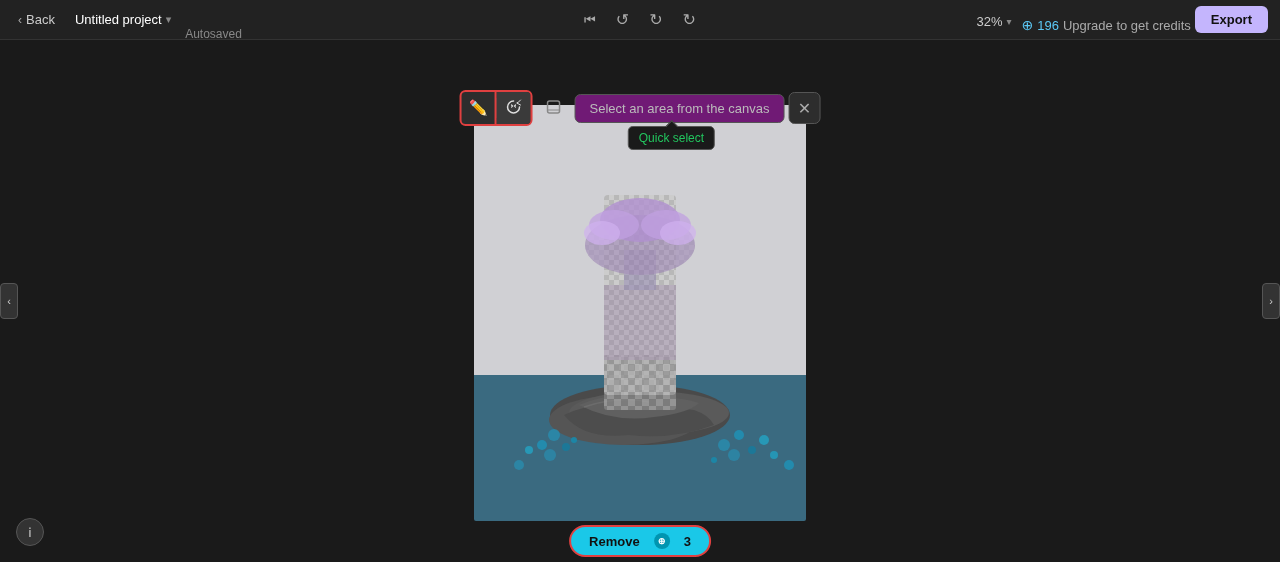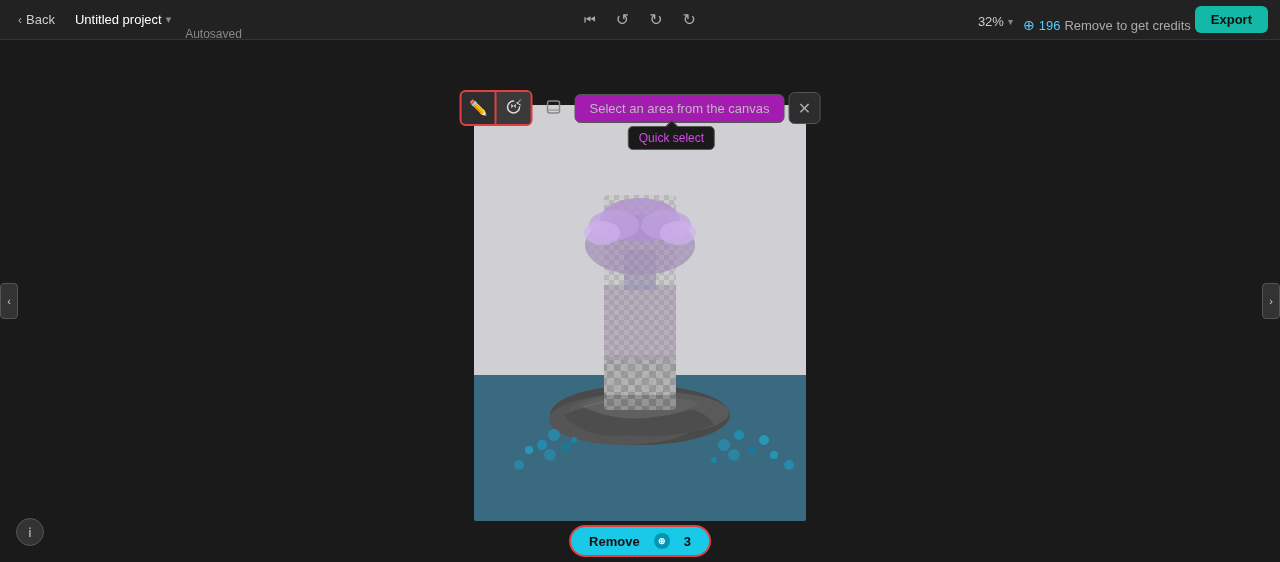--- a/index.html
+++ b/index.html
@@ -98,21 +98,21 @@
       color: #5bc8f5;
       font-size: 13px;
     }
     .upgrade-link {
       color: #aaa;
       font-size: 13px;
       cursor: pointer;
       text-decoration: none;
     }
     .export-btn {
-      background: #14b8a6;
+      background: #c4b5fd;
       color: #111;
       border: none;
       border-radius: 6px;
       padding: 6px 16px;
       font-size: 13px;
       font-weight: 600;
       cursor: pointer;
     }
 
     
@@ -210,21 +210,21 @@
     }
     .area-select-btn {
       background: none;
       border: none;
       color: #999;
       font-size: 12px;
       cursor: pointer;
       padding: 4px 8px;
     }
     .select-instruction {
-      background: #a21caf;
+      background: #701a75;
       border: 1px solid #555;
       border-radius: 6px;
       padding: 6px 14px;
       color: #bbb;
       font-size: 13px;
       margin-left: 4px;
     }
     .close-btn-toolbar {
       background: #2d2d2d;
       border: 1px solid #555;
@@ -243,21 +243,21 @@
     
     .tooltip {
       position: absolute;
       top: 86px;
       left: 50%;
       transform: translateX(-14%);
       background: #1a1a1a;
       border: 1px solid #555;
       border-radius: 5px;
       padding: 4px 10px;
-      color: #d946ef;
+      color: #22c55e;
       font-size: 12px;
       white-space: nowrap;
       z-index: 200;
       pointer-events: none;
     }
     .tooltip::before {
       content: '';
       position: absolute;
       top: -5px;
       left: 50%;
@@ -354,21 +354,21 @@
 
   <div class="topbar-right">
     <div class="zoom-indicator">
       <span>32%</span>
       <span style="font-size:10px;color:#888;">▾</span>
     </div>
     <div class="credits-badge">
       <span style="font-size:14px;">⊕</span>
       <span>196</span>
     </div>
-    <a class="upgrade-link">Remove to get credits</a>
+    <a class="upgrade-link">Upgrade to get credits</a>
     <button class="export-btn">Export</button>
   </div>
 </div>
 
 <div class="canvas-area">
 
   <div class="side-arrow side-arrow-left">‹</div>
 
   <div class="side-arrow side-arrow-right">›</div>
 

